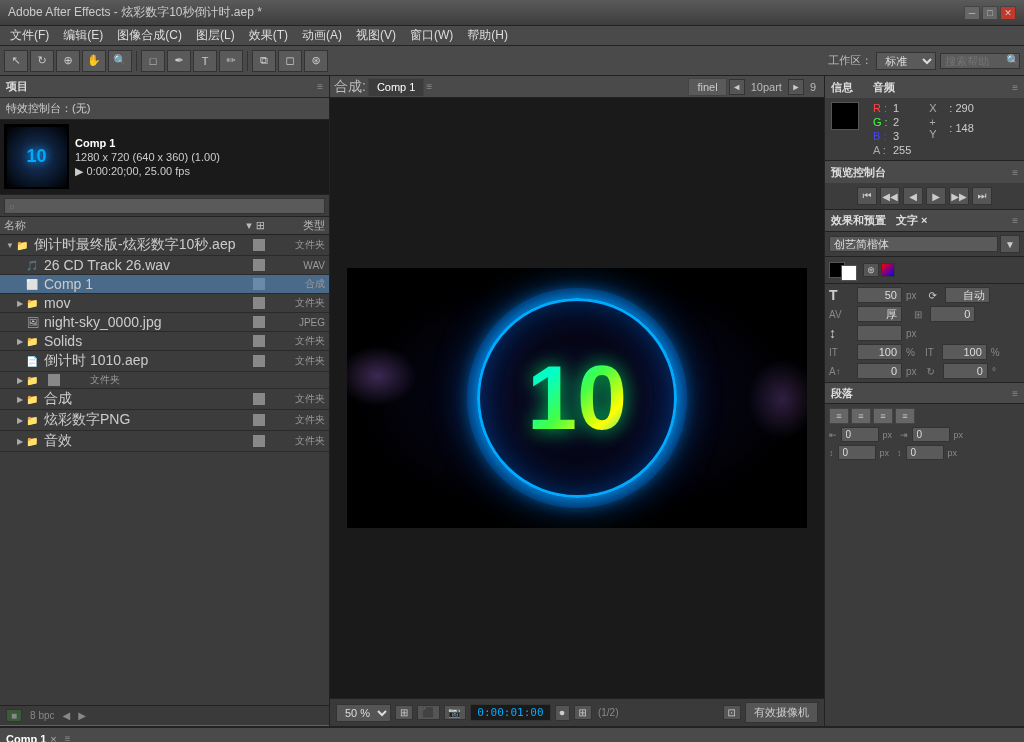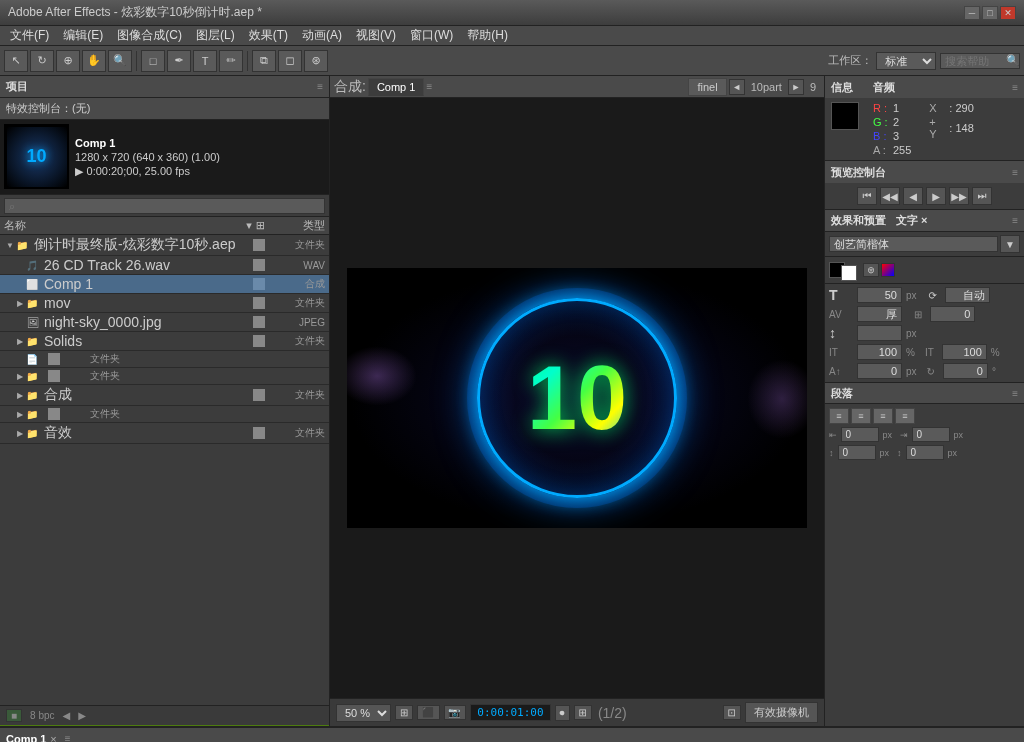--- a/index.html
+++ b/index.html
@@ -254,39 +254,41 @@
         <div class="file-item indent1">
           <span class="folder-toggle">▶</span>
           <span class="file-icon">📁</span>
           <span class="file-name">Solids</span>
           <div class="file-color" style="background:#888;"></div>
           <span class="file-type">文件夹</span>
         </div>
         <div class="file-item indent1">
           <span class="folder-toggle"></span>
           <span class="file-icon">📄</span>
+          <span class="file-name">倒计时 1010.aep</span>
           <div class="file-color" style="background:#888;"></div>
           <span class="file-type">文件夹</span>
         </div>
         <div class="file-item indent1">
           <span class="folder-toggle">▶</span>
           <span class="file-icon">📁</span>
           <div class="file-color" style="background:#888;"></div>
           <span class="file-type">文件夹</span>
         </div>
         <div class="file-item indent1">
           <span class="folder-toggle">▶</span>
           <span class="file-icon">📁</span>
           <span class="file-name">合成</span>
           <div class="file-color" style="background:#888;"></div>
           <span class="file-type">文件夹</span>
         </div>
         <div class="file-item indent1">
           <span class="folder-toggle">▶</span>
           <span class="file-icon">📁</span>
+          <span class="file-name">炫彩数字PNG</span>
           <div class="file-color" style="background:#888;"></div>
           <span class="file-type">文件夹</span>
         </div>
         <div class="file-item indent1">
           <span class="folder-toggle">▶</span>
           <span class="file-icon">📁</span>
           <span class="file-name">音效</span>
           <div class="file-color" style="background:#888;"></div>
           <span class="file-type">文件夹</span>
         </div>
@@ -326,21 +328,21 @@
     <div id="comp-toolbar-bottom">
       <select class="zoom-select">
         <option>50 %</option>
       </select>
       <div class="btn-sm">⊞</div>
       <div class="btn-sm">⬛</div>
       <div class="btn-sm">📷</div>
       <span class="time-display">0:00:01:00</span>
       <div class="btn-sm">⏺</div>
       <div class="btn-sm">⊞</div>
-      <span style="font-size:14px;color:#888;padding:0 2px;">(1/2)</span>
+      <span style="font-size:10px;color:#888;padding:0 2px;">(1/2)</span>
       <div class="spacer"></div>
       <div class="btn-sm">⊡</div>
       <button class="camera-btn">有效摄像机</button>
     </div>
   </div>
 
   <div id="right-panel">
 
     <div id="info-panel">
       <div id="info-header">

